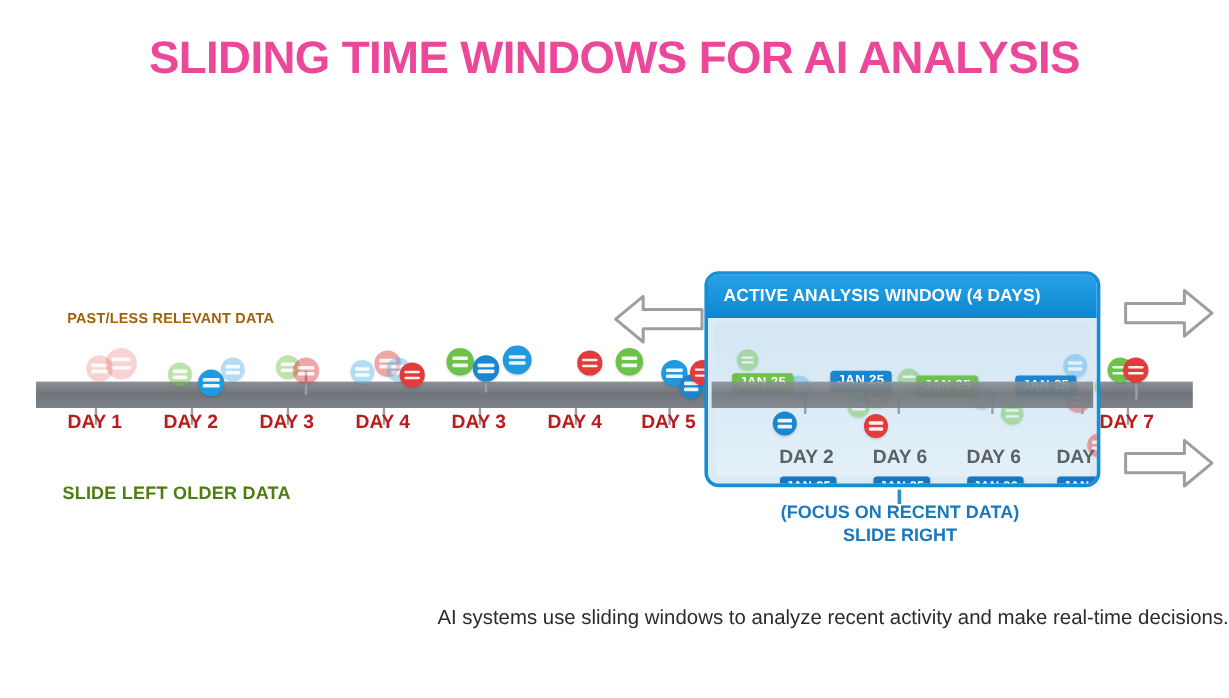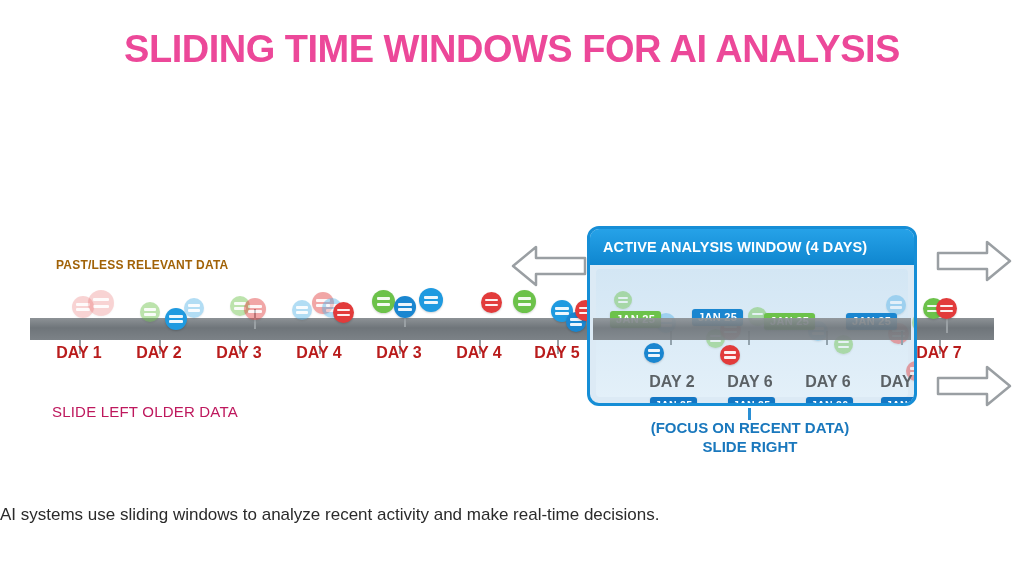--- a/index.html
+++ b/index.html
@@ -38,21 +38,21 @@
   }
 
   
   .cap-past{
     position:absolute;left:56px;top:258px;
     font-size:12px;font-weight:bold;color:#a16207;letter-spacing:.2px;
     white-space:nowrap;
   }
   .cap-slide-left{
     position:absolute;left:52px;top:403px;
-    font-size:15px;font-weight:normal;color:#be185d;letter-spacing:.2px;
+    font-size:15px;font-weight:bold;color:#4d7c0f;letter-spacing:.2px;
     white-space:nowrap;
   }
   .cap-slide-right{
     position:absolute;left:600px;top:418px;width:300px;
     text-align:center;
     font-size:15px;font-weight:bold;color:#1a78bd;line-height:19px;
   }
   .connector{
     position:absolute;left:748px;top:408px;width:3px;height:12px;background:#2a8fd4;
   }
@@ -118,21 +118,21 @@
     white-space:nowrap;letter-spacing:.3px;
     box-shadow:0 1px 2px rgba(0,0,0,.2);
   }
   .badge-green{background:#6cc24a;}
   .badge-blue{background:#1477c4;}
   .badge-blue2{background:#1a86d0;}
   .badge-sm{font-size:10.5px;padding:2px 5px 2px 5px;}
 
   
   .footer{
-    position:absolute;left:0;top:505px;width:1024px;text-align:left;
+    position:absolute;left:0;top:505px;width:1024px;text-align:right;
     font-size:17px;color:#2b2b2b;
   }
 </style>
 </head>
 <body>
 
 <div id="stage">
 
   <div class="title">SLIDING TIME WINDOWS FOR AI ANALYSIS</div>
 

